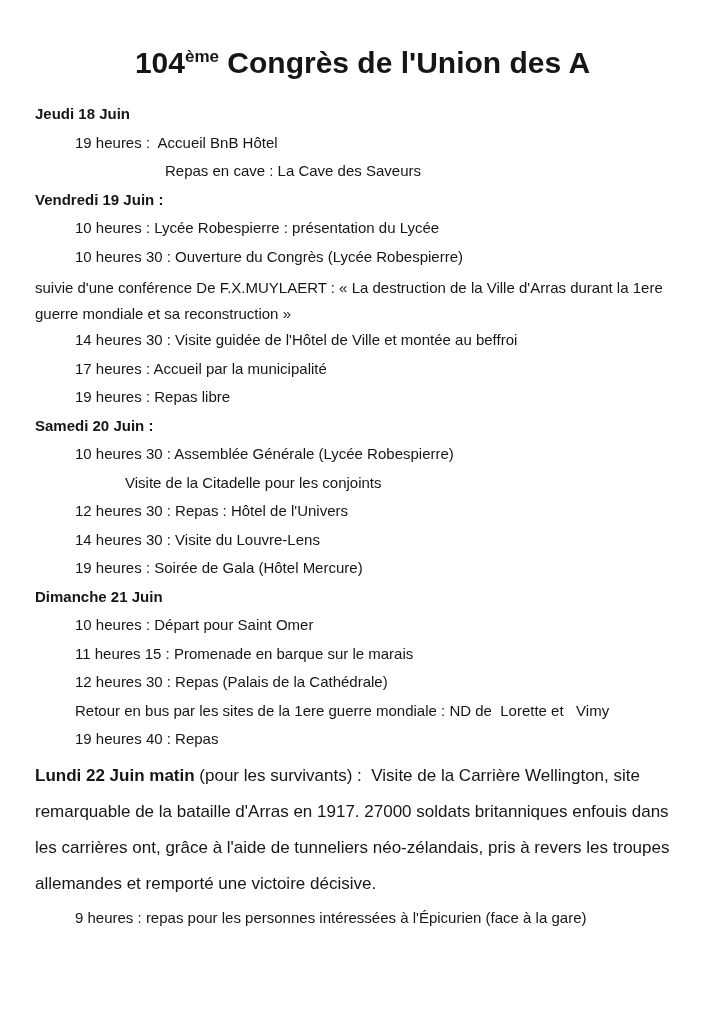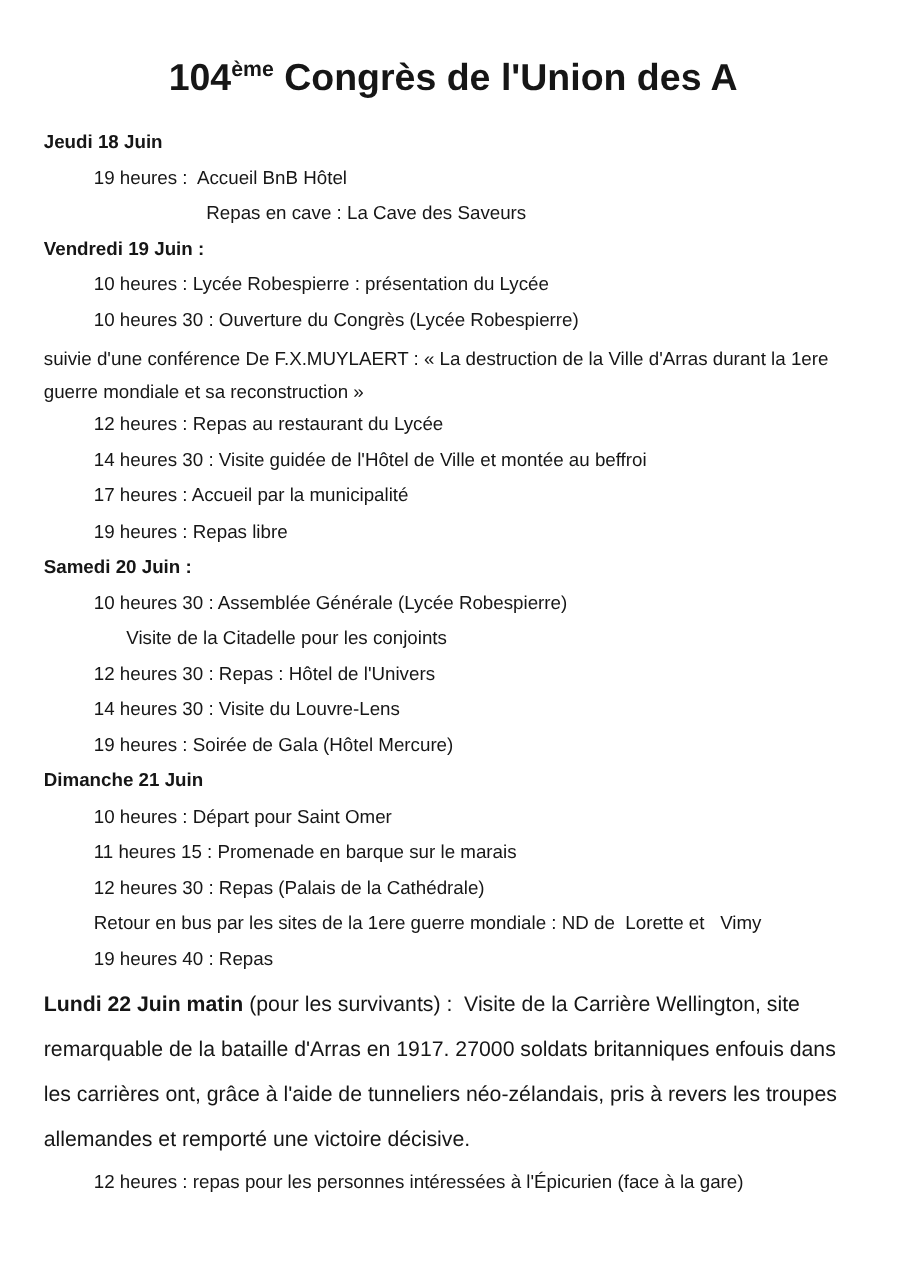--- a/index.html
+++ b/index.html
@@ -49,21 +49,21 @@
   .line {
     margin: 0 0 9.5px 0;
     line-height: 19px;
     white-space: pre-wrap;
   }
   .day {
     font-weight: bold;
   }
   .ind1  { margin-left: 40px;  }
   .ind2  { margin-left: 83px;  }
-  .ind2b { margin-left: 66px;  }
+  .ind2b { margin-left: 90px;  }
   .ind3  { margin-left: 130px; }
   .block {
     line-height: 25.5px;
     margin: 0 0 4px 0;
     white-space: pre-wrap;
   }
   .para {
     font-size: 17px;
     line-height: 36px;
     margin: 0 0 6px 0;
@@ -82,36 +82,35 @@
   <div class="schedule">
 
     <p class="line day">Jeudi 18 Juin</p>
     <p class="line ind1">19 heures :  Accueil BnB Hôtel</p>
     <p class="line ind3">Repas en cave : La Cave des Saveurs</p>
 
     <p class="line day">Vendredi 19 Juin :</p>
     <p class="line ind1">10 heures : Lycée Robespierre : présentation du Lycée</p>
     <p class="line ind1">10 heures 30 : Ouverture du Congrès (Lycée Robespierre)</p>
     <p class="block ind2">suivie d'une conférence De F.X.MUYLAERT : « La destruction de la Ville d'Arras durant la 1ere guerre mondiale et sa reconstruction »</p>
-    <p class="line ind1">12 heures : Repas au restaurant du Lycée</p>
     <p class="line ind1">14 heures 30 : Visite guidée de l'Hôtel de Ville et montée au beffroi</p>
     <p class="line ind1">17 heures : Accueil par la municipalité</p>
     <p class="line ind1">19 heures : Repas libre</p>
 
     <p class="line day">Samedi 20 Juin :</p>
     <p class="line ind1">10 heures 30 : Assemblée Générale (Lycée Robespierre)</p>
     <p class="line ind2b">Visite de la Citadelle pour les conjoints</p>
     <p class="line ind1">12 heures 30 : Repas : Hôtel de l'Univers</p>
     <p class="line ind1">14 heures 30 : Visite du Louvre-Lens</p>
     <p class="line ind1">19 heures : Soirée de Gala (Hôtel Mercure)</p>
 
     <p class="line day">Dimanche 21 Juin</p>
     <p class="line ind1">10 heures : Départ pour Saint Omer</p>
     <p class="line ind1">11 heures 15 : Promenade en barque sur le marais</p>
     <p class="line ind1">12 heures 30 : Repas (Palais de la Cathédrale)</p>
     <p class="line ind1">Retour en bus par les sites de la 1ere guerre mondiale : ND de  Lorette et   Vimy</p>
     <p class="line ind1">19 heures 40 : Repas</p>
 
     <p class="para"><strong>Lundi 22 Juin matin</strong><span> (pour les survivants) :  Visite de la Carrière Wellington, site remarquable de la bataille d'Arras en 1917. 27000 soldats britanniques enfouis dans les carrières ont, grâce à l'aide de tunneliers néo-zélandais, pris à revers les troupes allemandes et remporté une victoire décisive.</span></p>
-    <p class="line ind1">12 heures : repas pour les personnes intéressées à l'Épicurien (face à la gare)</p>
+    <p class="line ind1">9 heures : repas pour les personnes intéressées à l'Épicurien (face à la gare)</p>
 
   </div>
 </div>
 
 </body></html>

